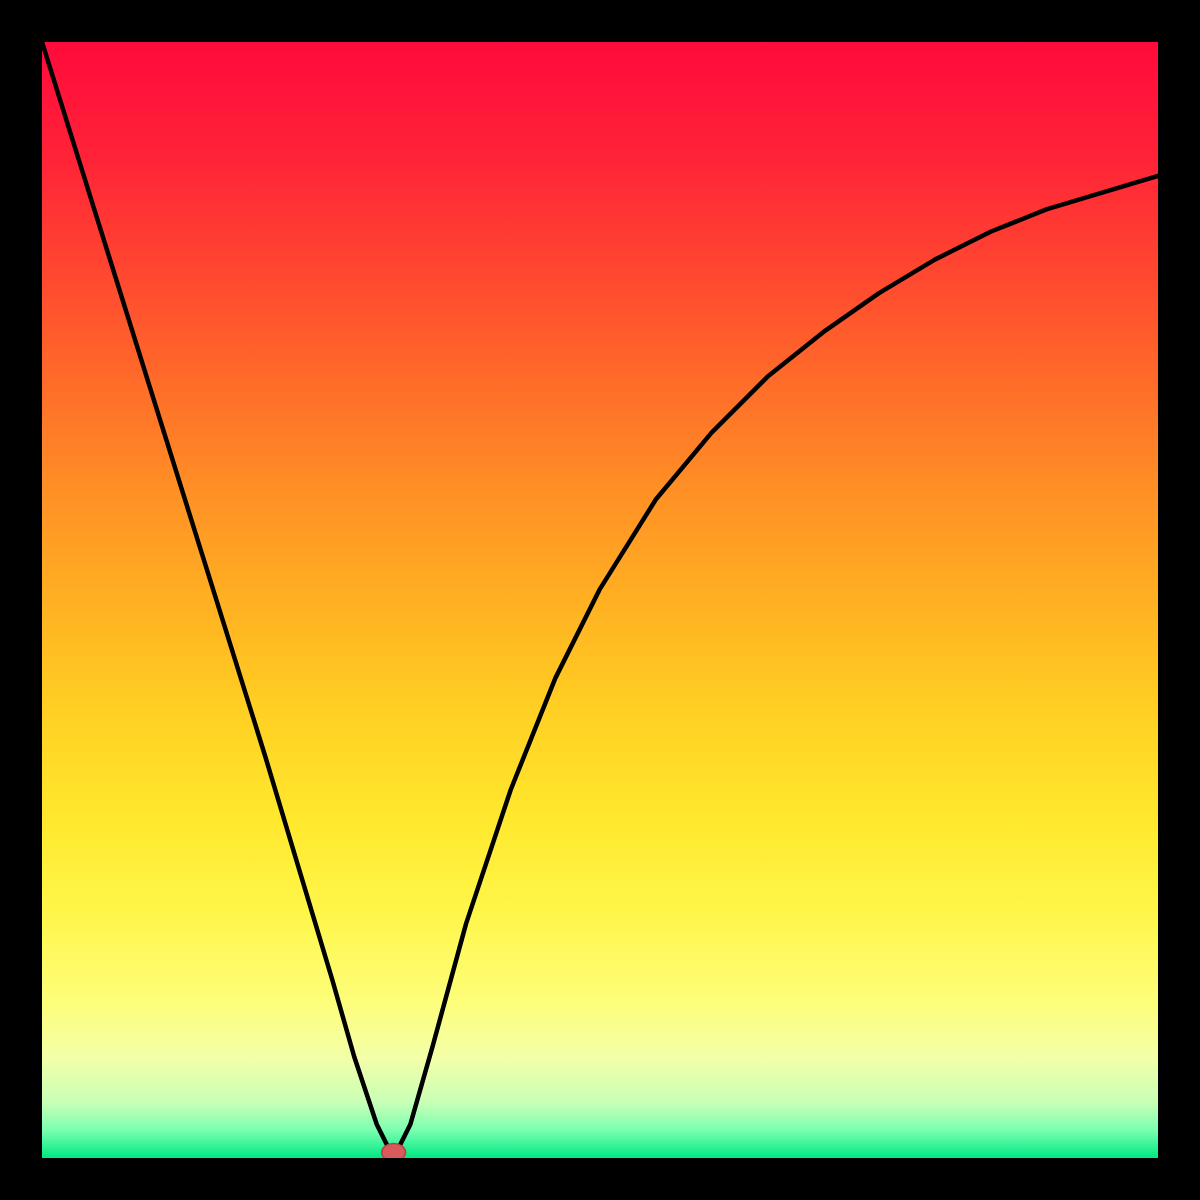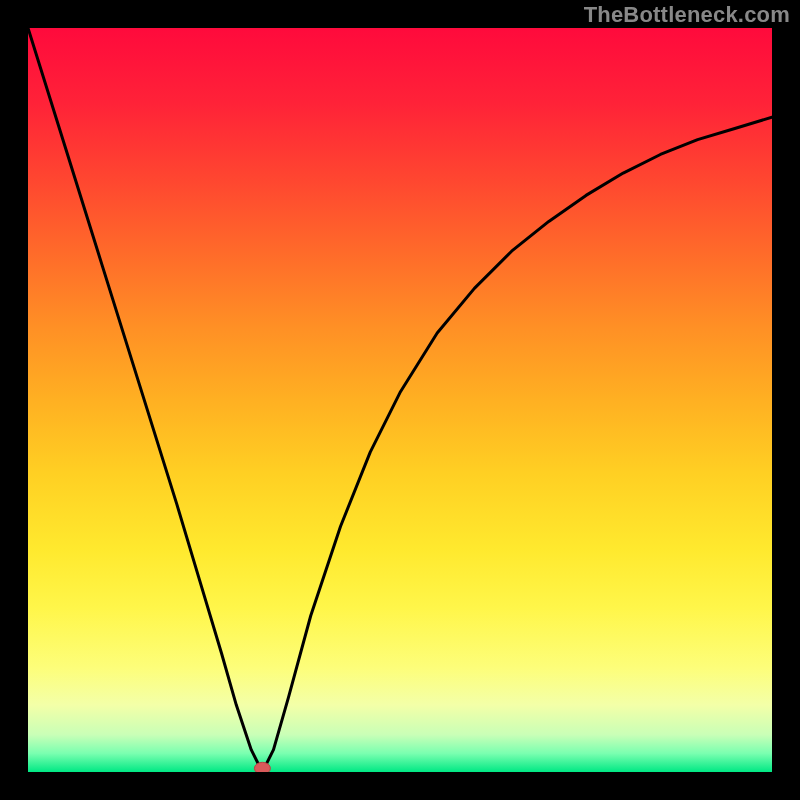--- a/index.html
+++ b/index.html
@@ -41,21 +41,20 @@
     top: 0;
     width: 744px;
     height: 744px;
     display: block;
   }
 </style>
 </head>
 <body>
 
 <div class="outer">
-  <div class="watermark">TheBottleneck.com</div>
 
   <div class="plot-frame">
     <svg class="plot" viewBox="0 0 744 744" preserveAspectRatio="none">
       <defs>
         <linearGradient id="bg-grad" x1="0" y1="0" x2="0" y2="1">
         <stop offset="0%" stop-color="#ff0a3c"></stop>
             <stop offset="10%" stop-color="#ff2238"></stop>
             <stop offset="20%" stop-color="#ff4530"></stop>
             <stop offset="30%" stop-color="#ff6a2a"></stop>
             <stop offset="40%" stop-color="#ff8f25"></stop>

